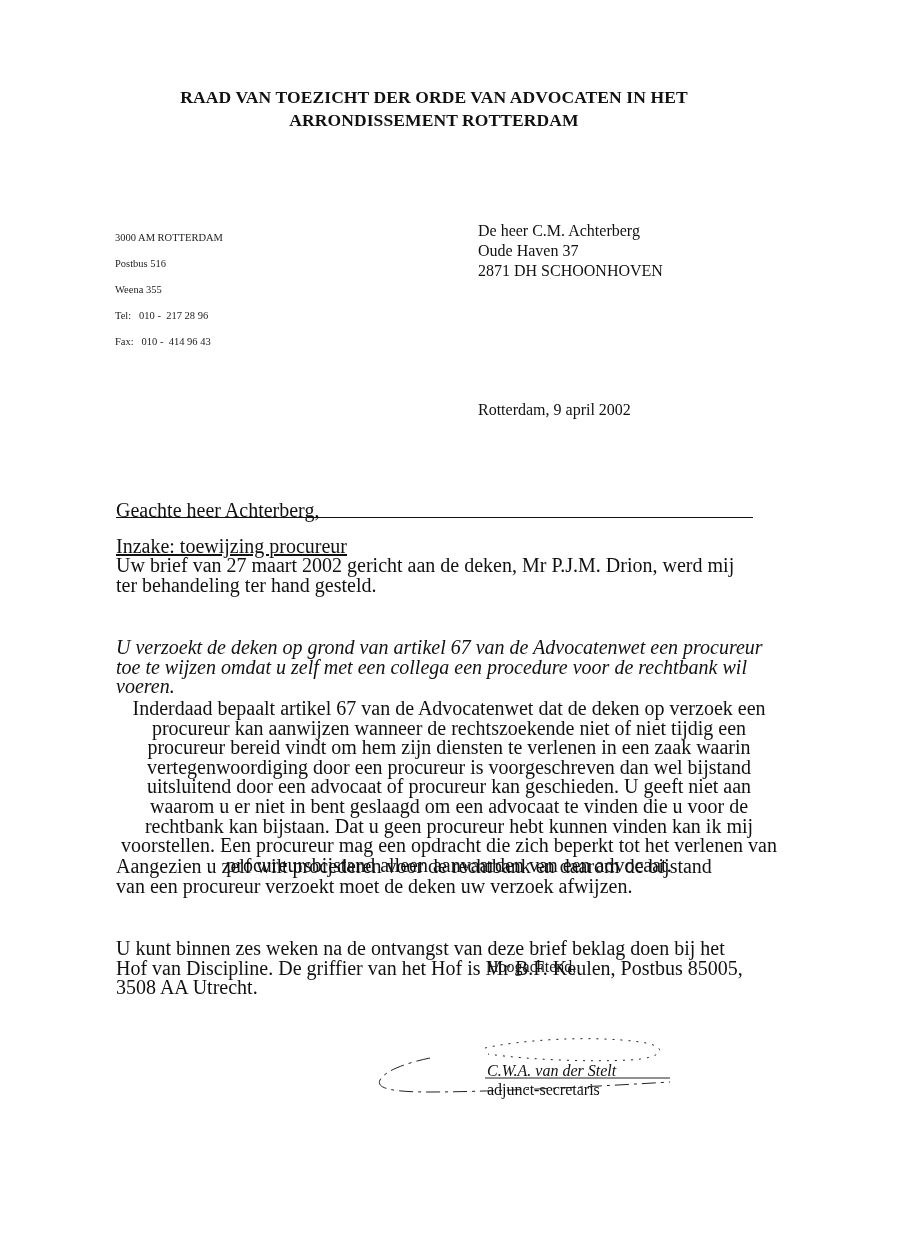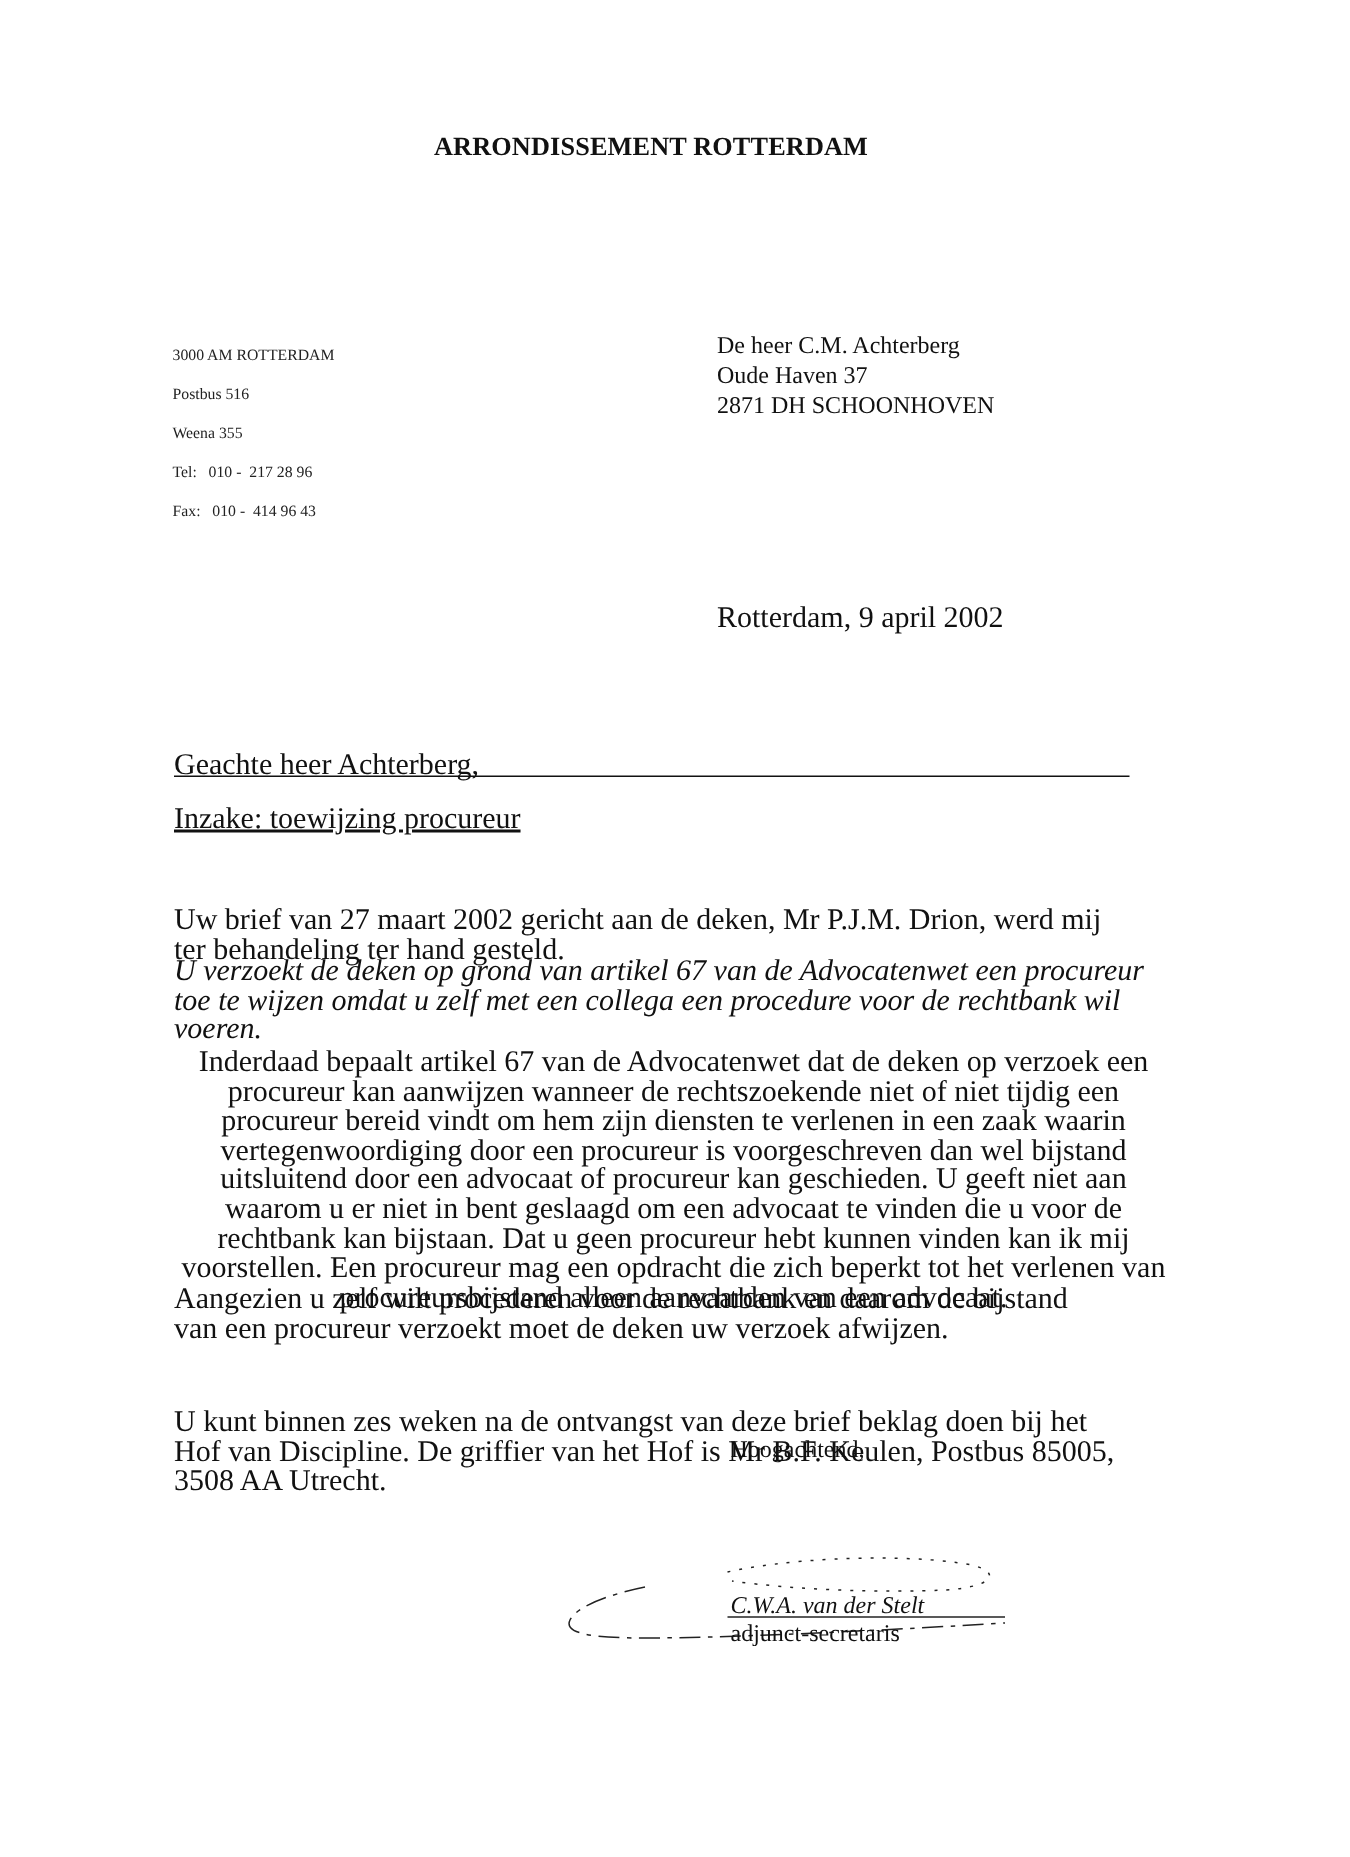--- a/index.html
+++ b/index.html
@@ -4,41 +4,42 @@
   <style>
     html, body { margin: 0; padding: 0; background: #ffffff; }
     body { width: 900px; height: 1238px; position: relative; overflow: hidden;
            font-family: "Liberation Serif", "DejaVu Serif", serif; color: #111; }
     .abs { position: absolute; }
     .title { left: 0; width: 868px; top: 86px; text-align: center;
              font-weight: bold; font-size: 17.5px; line-height: 23px; letter-spacing: 0.1px; }
     .sender { left: 115px; top: 219px; font-size: 10.5px; line-height: 14px; color: #222; }
     .sender div { white-space: pre; margin-top: 12px; }
     .recipient { left: 478px; top: 221px; font-size: 16px; line-height: 20px; }
-    .date { left: 478px; top: 401px; font-size: 20px; }
+    .date { left: 478px; top: 401px; font-size: 16px; }
     .body-text { left: 116px; font-size: 20px; line-height: 19.6px; width: 680px; margin-top: 36px; }
     .body-text p { margin: 0; }
     .salutation { top: 465px; }
     .subject { top: 501px; }
     .subject-line { position: absolute; left: 116px; top: 517px; width: 637px; height: 1px; background: #111; }
     .subject-text { text-decoration: underline; }
-    .p1 { top: 568px; }
+    .p1 { top: 520px; }
     .p2 { top: 602px; }
     .p3 { top: 663px; }
     .p4 { top: 821px; }
     .p5 { top: 903px; }
     .closing { left: 487px; top: 958px; font-size: 16px; }
     .sig-name { left: 487px; top: 1062px; font-size: 16px; font-style: italic; }
     .sig-title { left: 487px; top: 1081px; font-size: 16px; }
     .signature-svg { left: 370px; top: 1030px; }
   </style>
 </head>
 <body>
 
 <div class="abs title">
+  <div>RAAD VAN TOEZICHT DER ORDE VAN ADVOCATEN IN HET</div>
   <div>ARRONDISSEMENT ROTTERDAM</div>
 </div>
 
 <div class="abs sender">
   <div>3000 AM ROTTERDAM</div>
   <div>Postbus 516</div>
   <div>Weena 355</div>
   <div>Tel:   010 -  217 28 96</div>
   <div>Fax:   010 -  414 96 43</div>
 </div>

